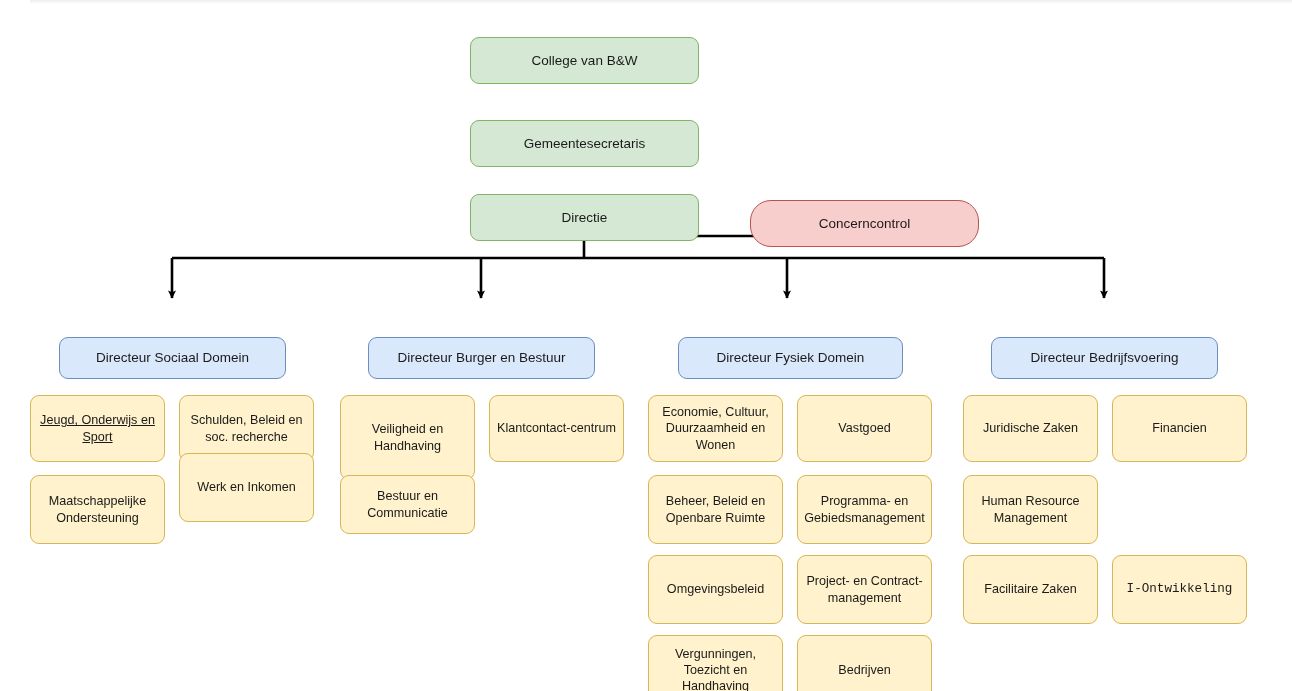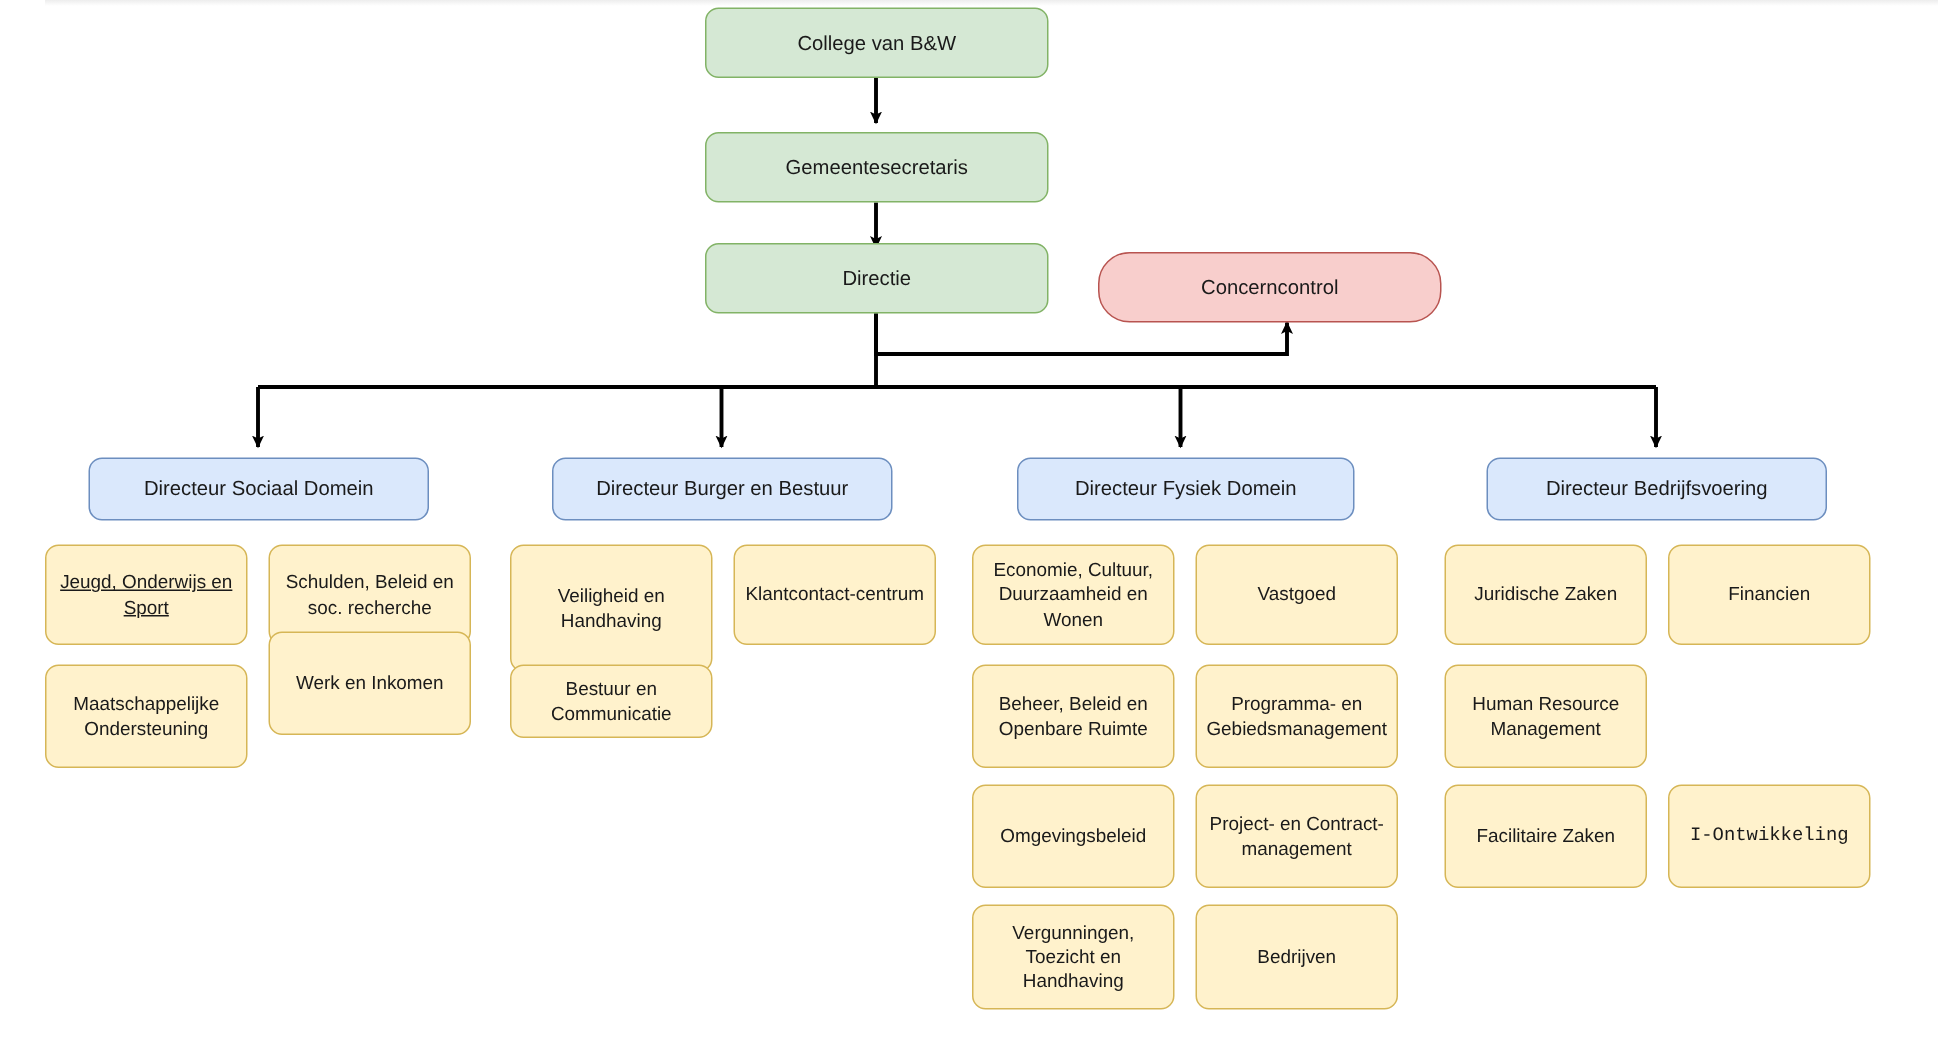--- a/index.html
+++ b/index.html
@@ -43,20 +43,21 @@
     border: 1px solid #666;
     border-radius: 9px;
     display: flex;
     align-items: center;
     justify-content: center;
     text-align: center;
     color: #1a1a1a;
     line-height: 1.28;
     padding: 2px 6px;
     z-index: 2;
+    margin-top: 32px;
   }
   .node span {
     display: block;
     width: 100%;
   }
   .lvl-exec {
     background: #d5e8d4;
     border-color: #82b366;
     font-size: 13.5px;
   }
@@ -114,21 +115,21 @@
   </div>
 
   <div class="node lvl-exec" style="left:470px; top:88px; width:229px; height:47px;">
     <span>Gemeentesecretaris</span>
   </div>
 
   <div class="node lvl-exec" style="left:470px; top:162px; width:229px; height:47px;">
     <span>Directie</span>
   </div>
 
-  <div class="node lvl-control" style="left:732px; top:168px; width:229px; height:47px;border-radius:21px;">
+  <div class="node lvl-control" style="left:750px; top:168px; width:229px; height:47px;border-radius:21px;">
     <span>Concerncontrol</span>
   </div>
 
   <div class="node lvl-director" style="left:59px; top:305px; width:227px; height:42px;">
     <span>Directeur Sociaal Domein</span>
   </div>
 
   <div class="node lvl-unit" style="left:30px; top:363px; width:135px; height:67px;text-decoration:underline;">
     <span>Jeugd, Onderwijs en Sport</span>
   </div>
@@ -145,21 +146,21 @@
   <div class="node lvl-director" style="left:368px; top:305px; width:227px; height:42px;">
     <span>Directeur Burger en Bestuur</span>
   </div>
 
   <div class="node lvl-unit" style="left:340px; top:363px; width:135px; height:85px;">
     <span>Veiligheid en Handhaving</span>
   </div>
   <div class="node lvl-unit" style="left:489px; top:363px; width:135px; height:67px;">
     <span>Klantcontact-centrum</span>
   </div>
-  <div class="node lvl-unit" style="left:340px; top:443px; width:135px; height:49px;justify-content:center;">
+  <div class="node lvl-unit" style="left:340px; top:443px; width:135px; height:59px;justify-content:center;">
     <span>Bestuur en Communicatie</span>
   </div>
 
   <div class="node lvl-director" style="left:678px; top:305px; width:225px; height:42px;">
     <span>Directeur Fysiek Domein</span>
   </div>
 
   <div class="node lvl-unit" style="left:648px; top:363px; width:135px; height:67px;">
     <span>Economie, Cultuur, Duurzaamheid en Wonen</span>
   </div>

